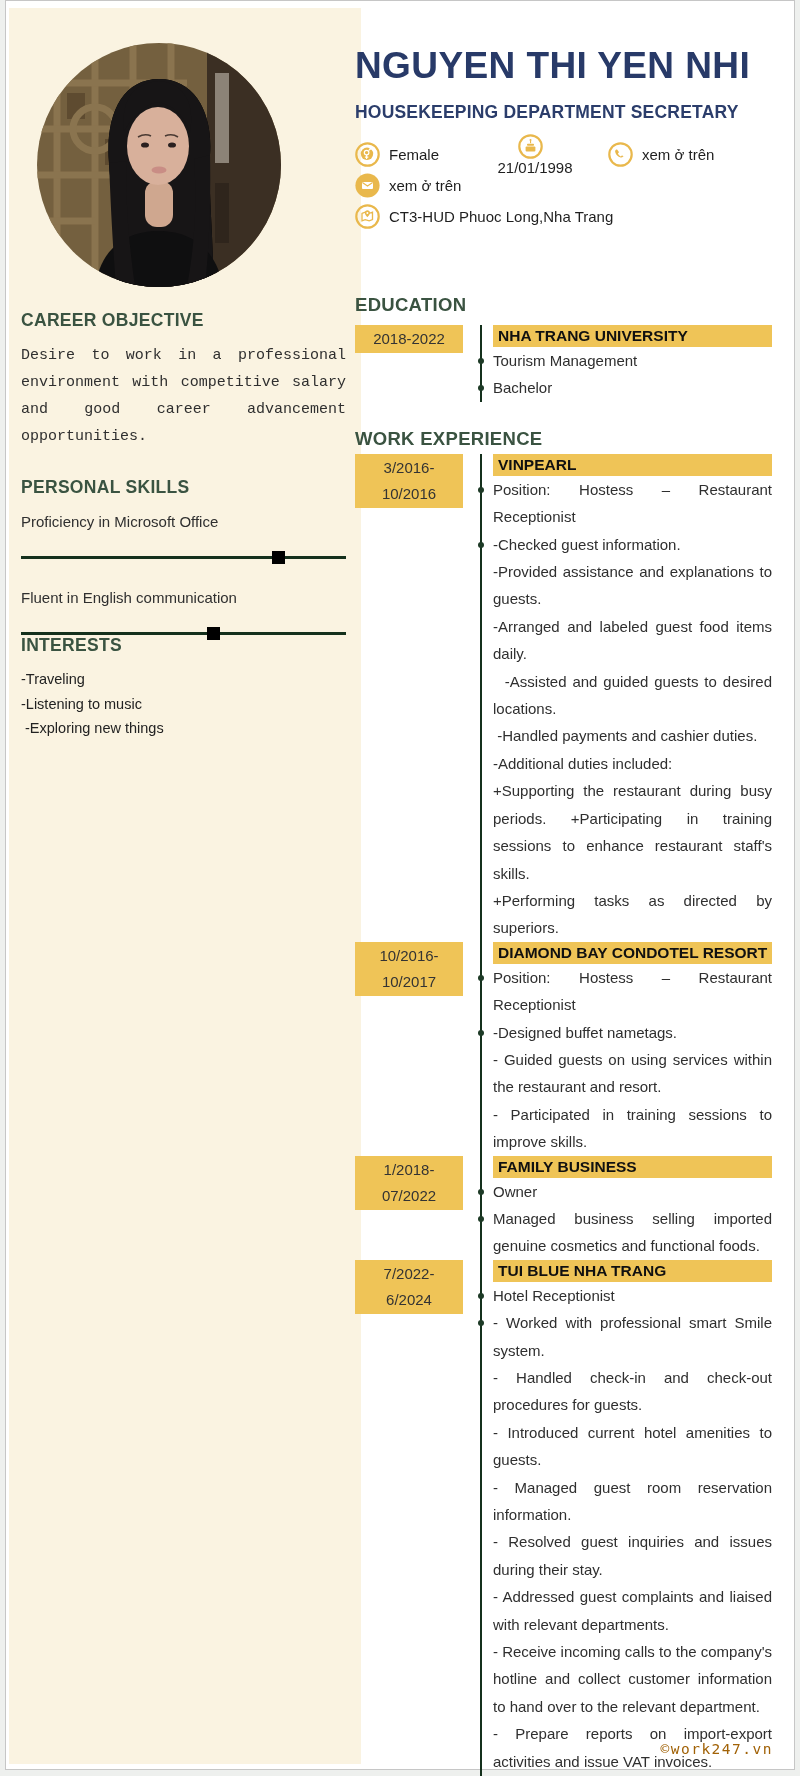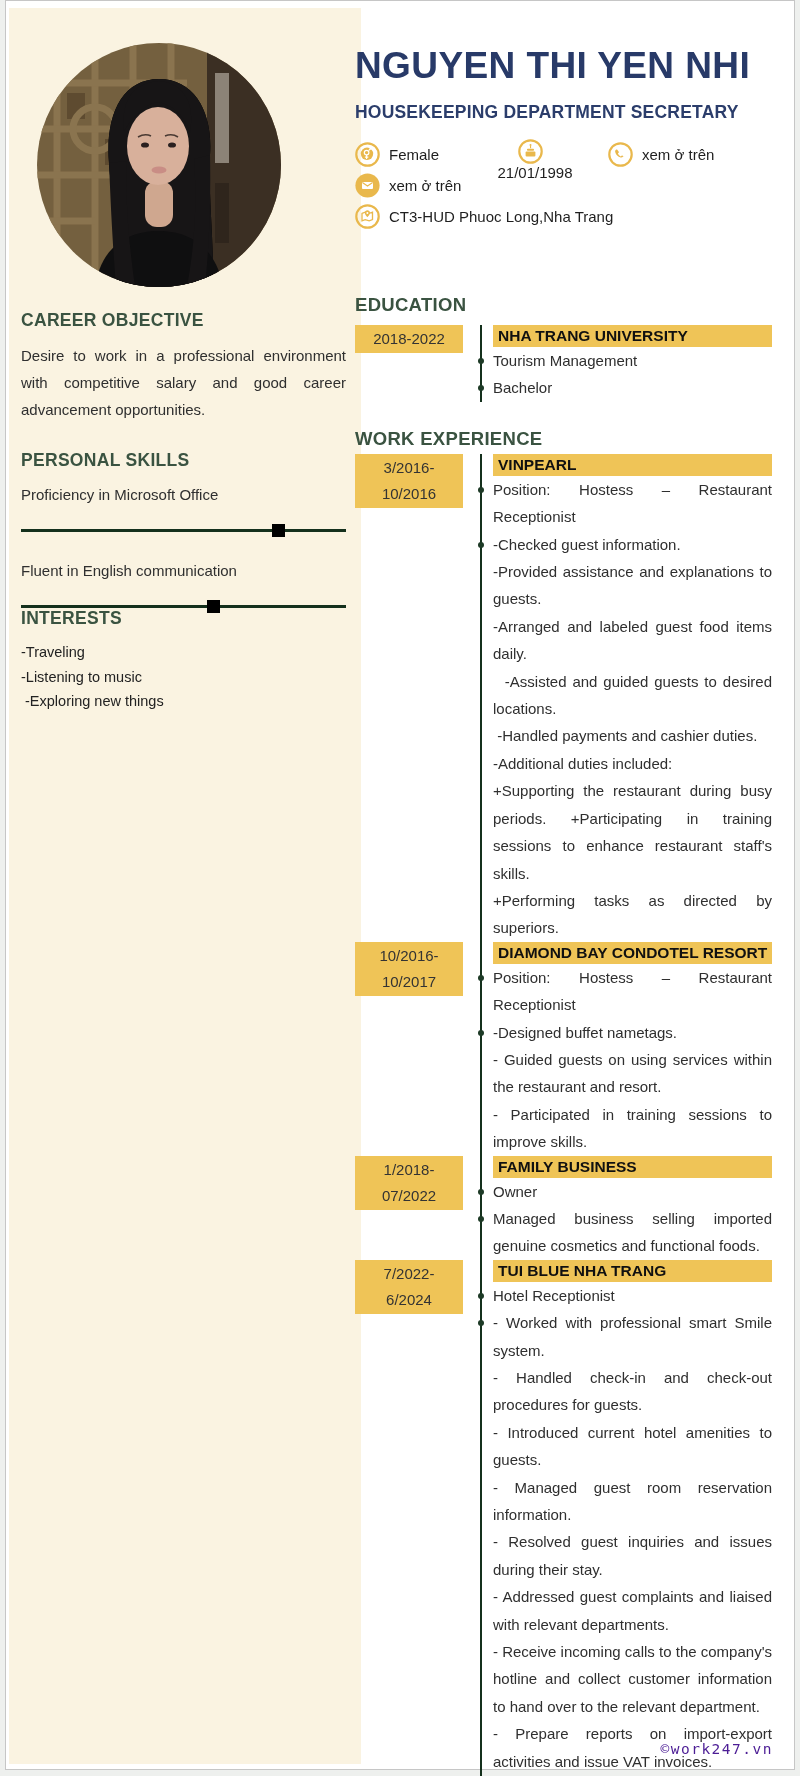--- a/index.html
+++ b/index.html
@@ -36,42 +36,42 @@
     overflow:hidden;margin:23px 0 0 16px;
   }
   .photo svg{display:block;width:100%;height:100%;}
   h2.side-h{
     margin:0;font-size:17.5px;font-weight:700;
     color:var(--green);letter-spacing:.3px;line-height:21px;
   }
   .sec-career{margin-top:23px;}
   .career-text{
     margin:11px 0 0;font-size:15px;line-height:27px;
-    text-align:justify;color:var(--ink);
+    text-align:justify;color:var(--ink);font-family:Liberation Mono, monospace;
   }
   .sec-skills{margin-top:27px;}
   .skill-label{margin-top:14px;font-size:15px;line-height:20px;color:var(--ink);}
   .skill-bar{position:relative;height:3px;background:var(--tline);margin-top:24px;}
   .skill-marker{position:absolute;top:-5px;width:13px;height:13px;background:#000;}
   .skill-bar + .skill-label{margin-top:29px;}
   .sec-interests{}
   .interest-item{margin:0;font-size:14.5px;line-height:24.5px;color:#222;}
   .interest-item:first-of-type{margin-top:11px;}
   
   .main{position:absolute;left:349px;top:0;width:417px;}
   h1.name{
     margin:44px 0 0;font-size:37px;line-height:42px;
     font-weight:700;color:var(--navy);letter-spacing:.4px;
   }
   .job-title{
     margin-top:14px;font-size:17.5px;font-weight:700;
     color:#2B3D6B;letter-spacing:.2px;line-height:22px;
   }
   .contacts{margin-top:16px;}
-  .contact-row{display:flex;height:31px;}
+  .contact-row{display:flex;align-items:center;height:31px;}
   .contact{display:flex;align-items:center;}
   .contact.c0{width:107px;}
   .contact.c1{width:146px;flex-direction:column;}
   .cicon{width:25px;height:25px;margin-right:9px;flex:none;}
   .cicon svg{display:block;width:25px;height:25px;}
   .clabel{font-size:15px;color:#1f1f1f;white-space:nowrap;}
   h2.main-h{
     margin:0;font-size:18.5px;font-weight:700;
     color:var(--green);letter-spacing:.3px;line-height:22px;
   }
@@ -100,21 +100,21 @@
     margin:0;font-size:15px;line-height:27.4px;
     text-align:justify;color:var(--ink);position:relative;
   }
   .para.dot::before{
     content:'';position:absolute;left:-15px;top:11px;
     width:6px;height:6px;border-radius:50%;background:#1D3A26;
   }
   .watermark{
     position:absolute;right:21px;bottom:12px;
     font-family:"DejaVu Sans Mono","Liberation Mono",monospace;
-    font-size:14.5px;color:#4c1d95;letter-spacing:1.5px;
+    font-size:14.5px;color:#a16207;letter-spacing:1.5px;
   }
 </style>
 </head>
 <body>
 
 <div class="page">
 
   <aside class="sidebar">
     <div class="photo">
       <svg viewBox="0 0 244 244">

